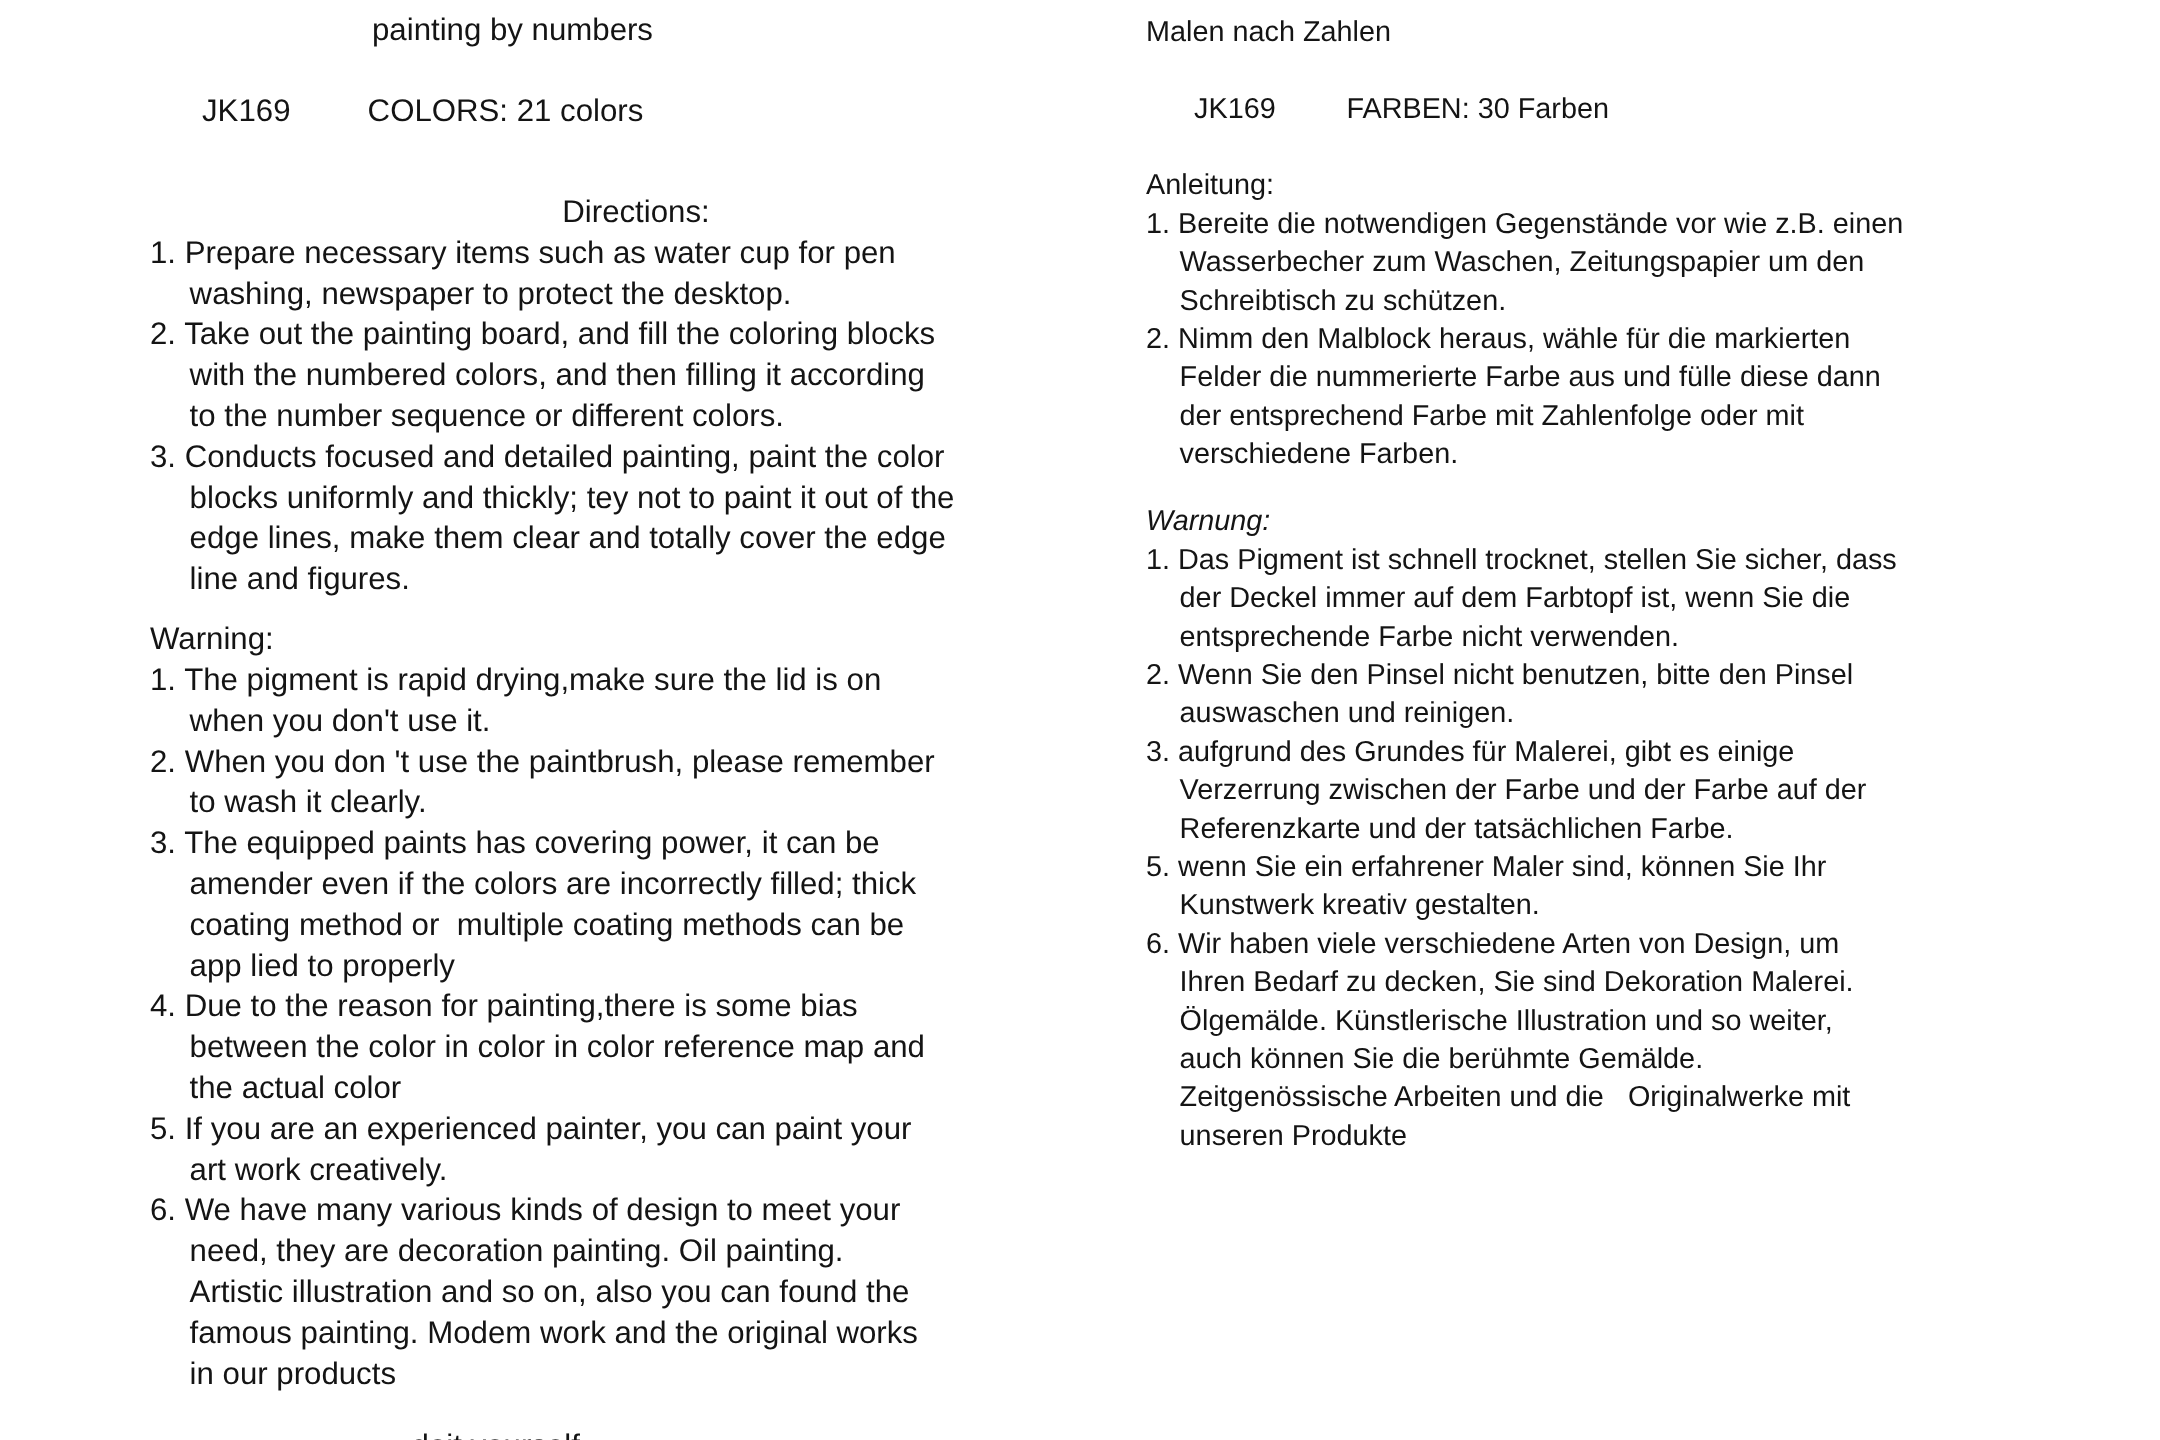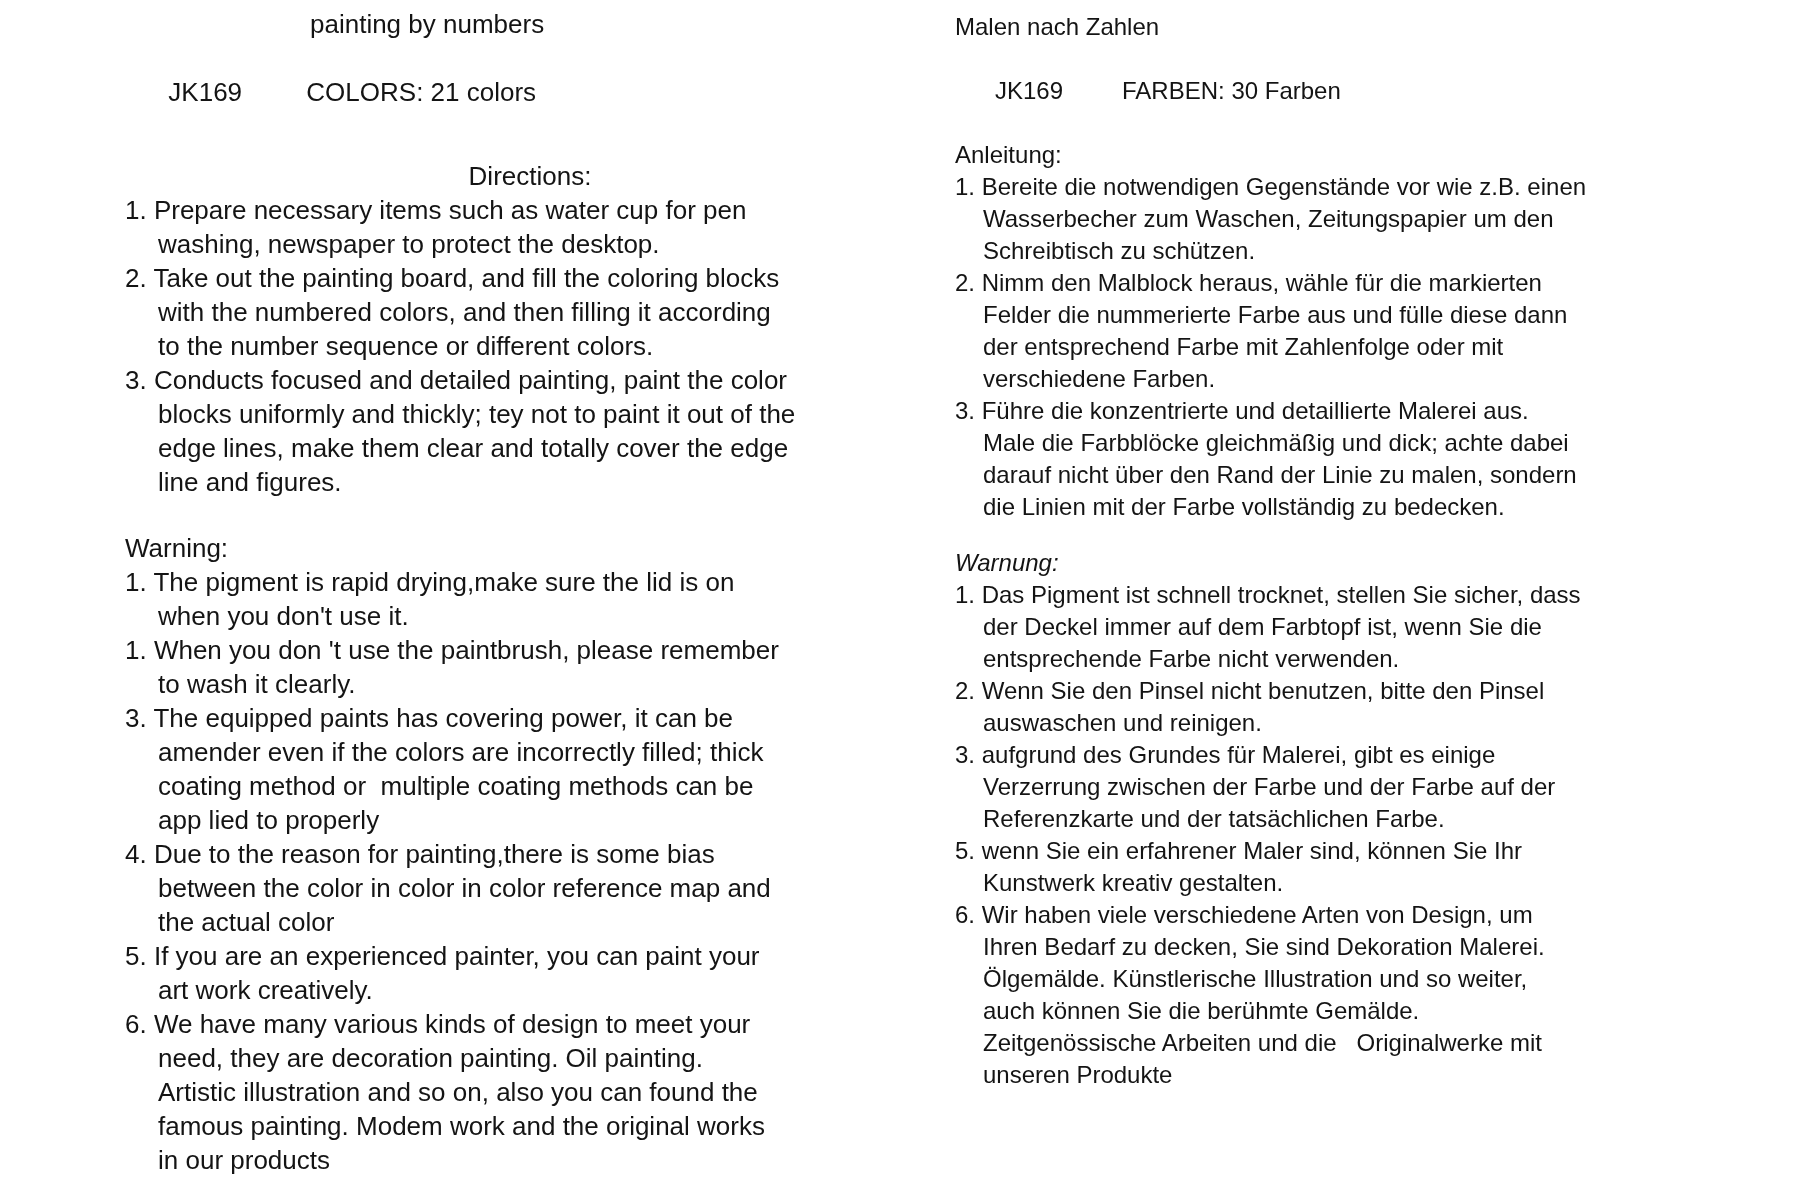--- a/index.html
+++ b/index.html
@@ -20,21 +20,21 @@
   .col-de {
     left: 955px; top: 11px; width: 800px;
     font-size: 24px; line-height: 32px;
   }
   .line, .heading, .item, .footer-line { white-space: pre-wrap; }
   .col-en .title-line { margin-left: 185px; }
   .code-line .code { display: inline-block; }
   .col-en .code { width: 138px; }
   .col-de .code { width: 127px; }
   .col-en .heading-directions { margin-top: 16px; text-align: center; }
-  .col-en .heading-warning { margin-top: 32px; }
+  .col-en .heading-warning { margin-top: 16px; }
   .col-de .heading-warning { margin-top: 24px; font-style: italic; }
   .col-en .item { padding-left: 33px; text-indent: -33px; }
   .col-de .item { padding-left: 28px; text-indent: -28px; }
   .col-en .footer-line { margin-top: 26px; margin-left: 218px; }
 </style>
 </head>
 <body>
 
 <div class="page">
 
@@ -49,21 +49,21 @@
     <div class="item">2. Take out the painting board, and fill the coloring blocks
 with the numbered colors, and then filling it according
 to the number sequence or different colors.</div>
     <div class="item">3. Conducts focused and detailed painting, paint the color
 blocks uniformly and thickly; tey not to paint it out of the
 edge lines, make them clear and totally cover the edge
 line and figures.</div>
     <div class="heading heading-warning">Warning:</div>
     <div class="item">1. The pigment is rapid drying,make sure the lid is on
 when you don't use it.</div>
-    <div class="item">1. When you don 't use the paintbrush, please remember
+    <div class="item">2. When you don 't use the paintbrush, please remember
 to wash it clearly.</div>
     <div class="item">3. The equipped paints has covering power, it can be
 amender even if the colors are incorrectly filled; thick
 coating method or  multiple coating methods can be
 app lied to properly</div>
     <div class="item">4. Due to the reason for painting,there is some bias
 between the color in color in color reference map and
 the actual color</div>
     <div class="item">5. If you are an experienced painter, you can paint your
 art work creatively.</div>
@@ -81,24 +81,20 @@
       <span class="code">JK169</span><span>FARBEN: 30 Farben</span>
     </div>
     <div class="heading">Anleitung:</div>
     <div class="item">1. Bereite die notwendigen Gegenstände vor wie z.B. einen
 Wasserbecher zum Waschen, Zeitungspapier um den
 Schreibtisch zu schützen.</div>
     <div class="item">2. Nimm den Malblock heraus, wähle für die markierten
 Felder die nummerierte Farbe aus und fülle diese dann
 der entsprechend Farbe mit Zahlenfolge oder mit
 verschiedene Farben.</div>
-    <div class="item">3. Führe die konzentrierte und detaillierte Malerei aus.
-Male die Farbblöcke gleichmäßig und dick; achte dabei
-darauf nicht über den Rand der Linie zu malen, sondern
-die Linien mit der Farbe vollständig zu bedecken.</div>
     <div class="heading heading-warning">Warnung:</div>
     <div class="item">1. Das Pigment ist schnell trocknet, stellen Sie sicher, dass
 der Deckel immer auf dem Farbtopf ist, wenn Sie die
 entsprechende Farbe nicht verwenden.</div>
     <div class="item">2. Wenn Sie den Pinsel nicht benutzen, bitte den Pinsel
 auswaschen und reinigen.</div>
     <div class="item">3. aufgrund des Grundes für Malerei, gibt es einige
 Verzerrung zwischen der Farbe und der Farbe auf der
 Referenzkarte und der tatsächlichen Farbe.</div>
     <div class="item">5. wenn Sie ein erfahrener Maler sind, können Sie Ihr

